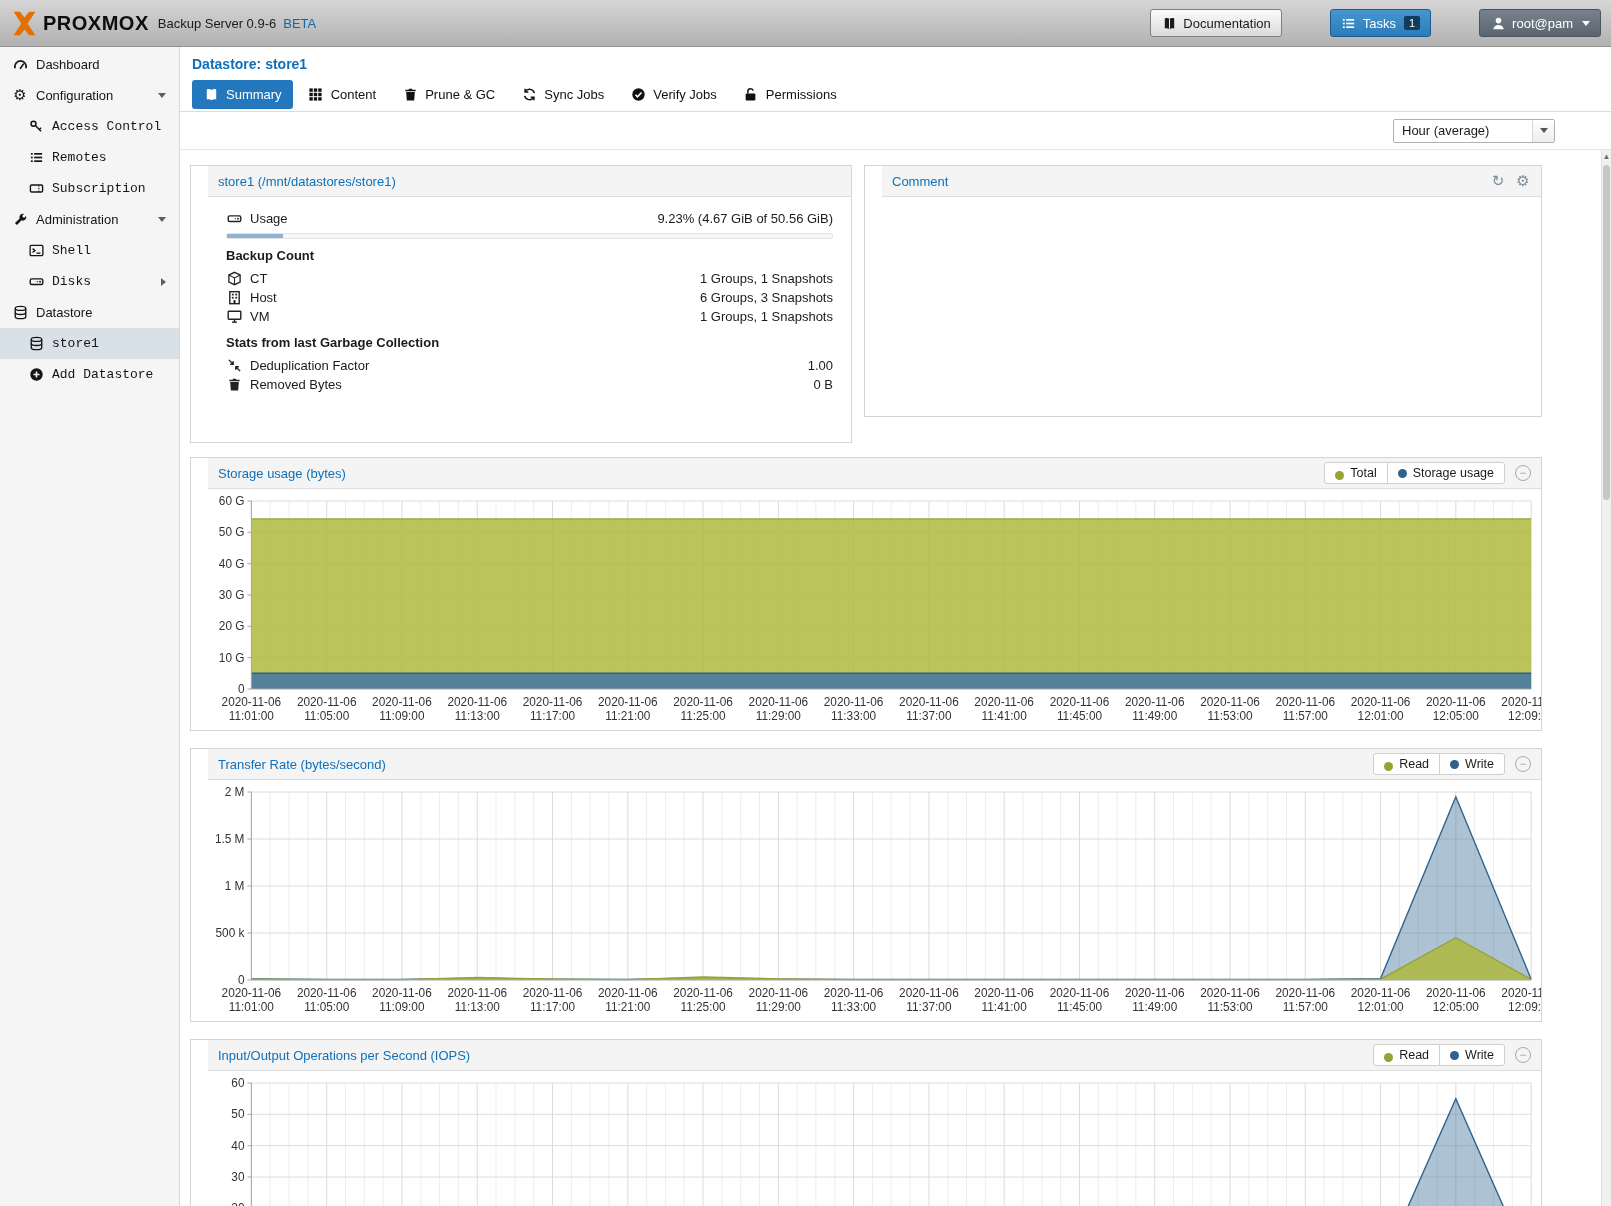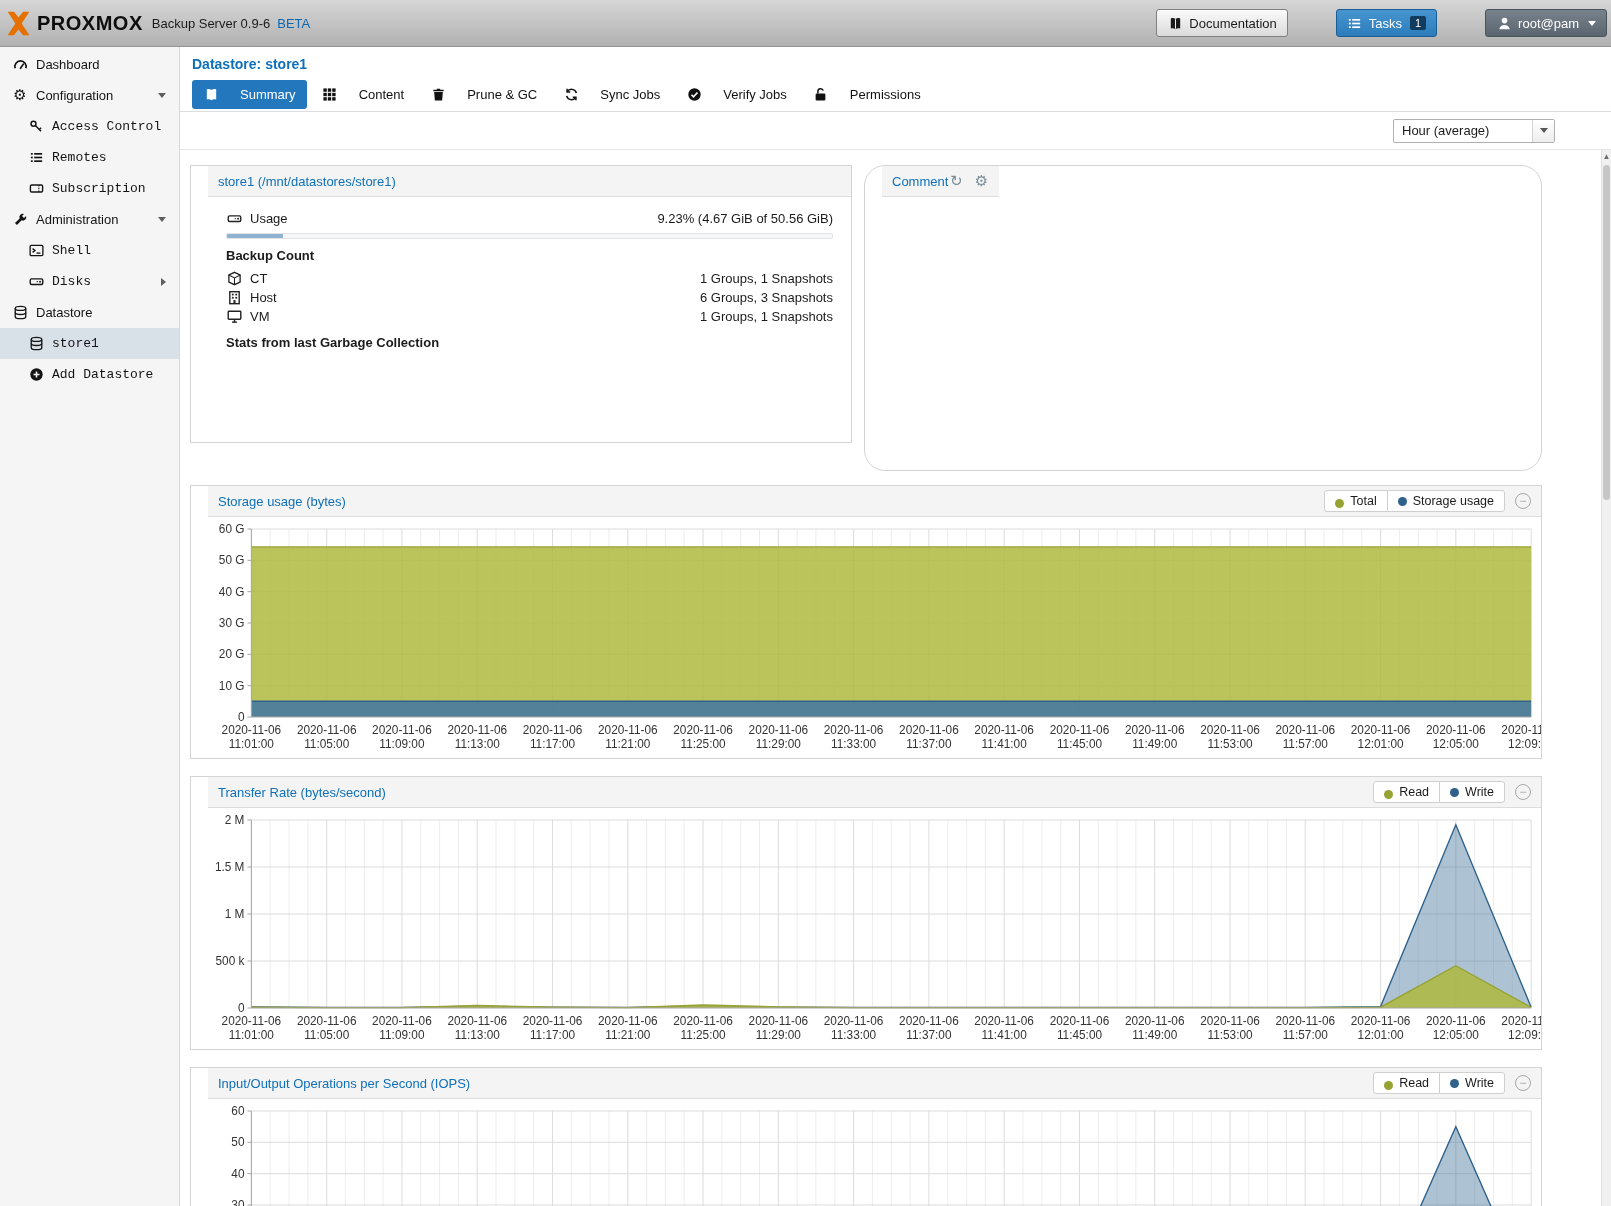--- a/index.html
+++ b/index.html
@@ -5,21 +5,21 @@
   *{margin:0;padding:0;box-sizing:border-box;}
   html,body{width:1611px;height:1206px;overflow:hidden;background:#fff;
     font-family:"Liberation Sans",sans-serif;font-size:13px;color:#1b1b1b;position:relative;}
   .icon{display:inline-flex;width:16px;height:16px;align-items:center;justify-content:center;flex:none;}
   .icon svg{width:15px;height:15px;}
   .ch{font-family:"DejaVu Sans",sans-serif;font-size:15px;line-height:1;}
 
   
   .topbar{position:absolute;left:0;top:0;width:100%;height:47px;z-index:5;
     background:linear-gradient(#d6d6d6,#b1b1b1);border-bottom:1px solid #949494;
-    display:flex;align-items:center;padding:0 4px;}
+    display:flex;align-items:center;padding:0 10px;}
   .logo{display:flex;align-items:center;gap:4px;}
   .logo svg{width:29px;height:29px;}
   .logotext{font-weight:bold;font-size:20px;letter-spacing:.5px;color:#0e0e0e;}
   .product{margin-left:9px;}
   .beta{margin-left:7px;color:#0c68b1;cursor:pointer;text-decoration:none;}
   .tb-right{margin-left:auto;display:flex;gap:7px;align-items:center;}
   .tb-btn{display:flex;align-items:center;gap:6px;height:28px;padding:0 10px;border-radius:3px;
     font-size:13px;font-family:inherit;border:1px solid #808080;cursor:pointer;
     background:linear-gradient(#fbfbfb,#dadada);color:#1b1b1b;margin-left:41px;}
   .tb-btn.blue{background:linear-gradient(#4796d0,#2c7cbb);border-color:#1c5d91;color:#fff;}
@@ -36,21 +36,21 @@
   .side-item.lvl1{padding-left:28px;font-family:Liberation Mono, monospace;}
   .side-item.selected{background:#d8e0e8;}
   .expander{position:absolute;right:13px;width:0;height:0;}
   .expander.down{border-left:4.5px solid transparent;border-right:4.5px solid transparent;border-top:5px solid #5e5e5e;}
   .expander.right{border-top:4.5px solid transparent;border-bottom:4.5px solid transparent;border-left:5px solid #5e5e5e;}
 
   
   .main{position:absolute;left:180px;top:47px;right:0;bottom:0;background:#fff;}
   .page-title{height:31px;padding:9px 0 0 12px;color:#0e70ba;font-size:14px;font-weight:bold;}
   .tabbar{display:flex;gap:4px;height:34px;padding:2px 0 0 12px;border-bottom:1px solid #dcdcdc;}
-  .tab{display:flex;align-items:center;gap:21px;padding:0 11px;height:29px;border-radius:3px;
+  .tab{display:flex;align-items:center;gap:7px;padding:0 11px;height:29px;border-radius:3px;
     cursor:pointer;color:#111;}
   .tab.active{background:#2277bd;color:#fff;}
   .toolbar{display:flex;justify-content:flex-end;align-items:center;height:38px;
     padding-right:56px;border-bottom:1px solid #e6e6e6;}
   .select{display:flex;align-items:center;width:162px;height:24px;border:1px solid #b0b0b0;
     border-radius:2px;background:#fff;cursor:pointer;}
   .select .txt{flex:1;padding-left:8px;}
   .sel-btn{width:22px;height:100%;border-left:1px solid #d5d5d5;display:flex;align-items:center;
     justify-content:center;background:linear-gradient(#fff,#ededed);}
   .sel-caret{width:0;height:0;border-left:4px solid transparent;border-right:4px solid transparent;
@@ -61,21 +61,21 @@
 
   
   .panel{border:1px solid #d4d4d4;background:#fff;padding-left:17px;}
   .panel-hd{display:flex;align-items:center;height:31px;background:#f4f4f4;
     border-bottom:1px solid #ddd;padding:0 10px;}
   .panel-title{color:#0e70ba;}
   .hd-icons{margin-left:auto;display:flex;gap:9px;color:#7b8d99;}
   .hd-icons .icon{cursor:pointer;}
   .row-panels{display:flex;gap:12px;margin-bottom:14px;}
   .store-panel{width:662px;flex:none;height:278px;}
-  .comment-panel{flex:1;height:306px;display:flex;border-radius:21px;}
+  .comment-panel{flex:1;height:252px;display:flex;flex-direction:column;}
   .comment-body{flex:1;}
   .store-body{padding:12px 18px 0;}
   .srow{display:flex;align-items:center;gap:8px;min-height:19px;}
   .srow .icon{color:#222;}
   .srow .val{margin-left:auto;}
   .usage-row{margin-bottom:5px;}
   .pbar{height:6px;background:#f4f6f8;border:1px solid #e1e5e9;border-radius:2px;
     overflow:hidden;margin-bottom:8px;}
   .pbar-fill{height:100%;background:#8fb2d1;}
   .sec-title{font-weight:bold;margin:9px 0 6px;}
@@ -404,20 +404,41 @@
                     <rect x="1.3" y="2.4" width="13.4" height="8.6" rx=".8" fill="none" stroke="currentColor" stroke-width="1.5"></rect>
                     <line x1="5.4" y1="14" x2="10.6" y2="14" stroke="currentColor" stroke-width="1.5"></line>
                     <line x1="8" y1="11" x2="8" y2="14" stroke="currentColor" stroke-width="1.5"></line>
                   </svg>
                 </span>
                 <span>VM</span>
                 <span class="val">1 Groups, 1 Snapshots</span>
               </div>
             </div>
           <div class="sec-title">Stats from last Garbage Collection</div>
+          <div id="gc-rows">
+              <div class="srow">
+                <span class="icon">
+                  <svg viewBox="0 0 16 16">
+                    <path d="M2 2l4.2 4.2M6.6 3.4v3.2H3.4M14 14L9.8 9.8M9.4 12.6V9.4h3.2" fill="none" stroke="currentColor" stroke-width="1.5"></path>
+                  </svg>
+                </span>
+                <span>Deduplication Factor</span>
+                <span class="val">1.00</span>
+              </div>
+              <div class="srow">
+                <span class="icon">
+                  <svg viewBox="0 0 16 16">
+                    <path d="M6.2 1.8h3.6V3h3.7v1.4H2.5V3h3.7z" fill="currentColor"></path>
+                    <path d="M3.4 5.4h9.2l-.7 9H4.1z" fill="currentColor"></path>
+                  </svg>
+                </span>
+                <span>Removed Bytes</span>
+                <span class="val">0 B</span>
+              </div>
+            </div>
         </div>
       </div>
 
       <div class="panel comment-panel">
         <div class="panel-hd">
           <span class="panel-title">Comment</span>
           <div class="hd-icons">
             <span class="icon">
                 <span class="ch">↻</span>
               </span>

